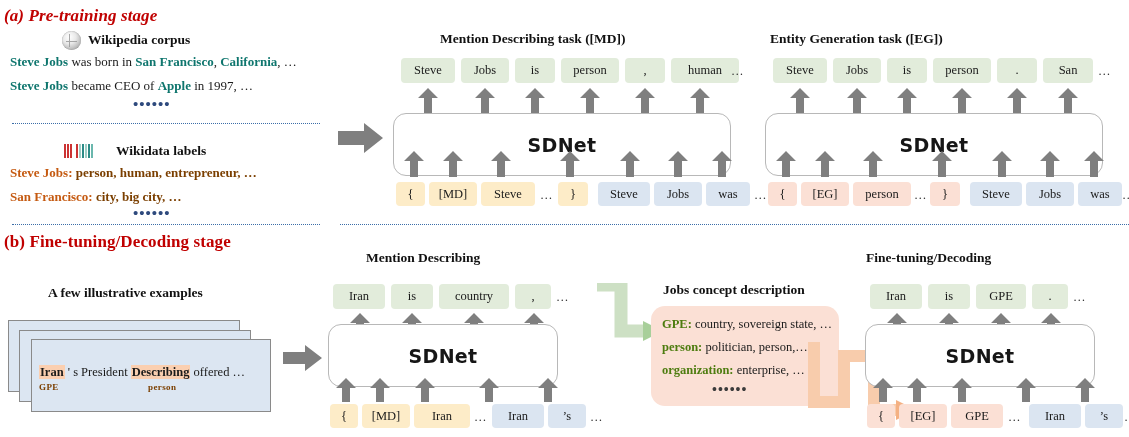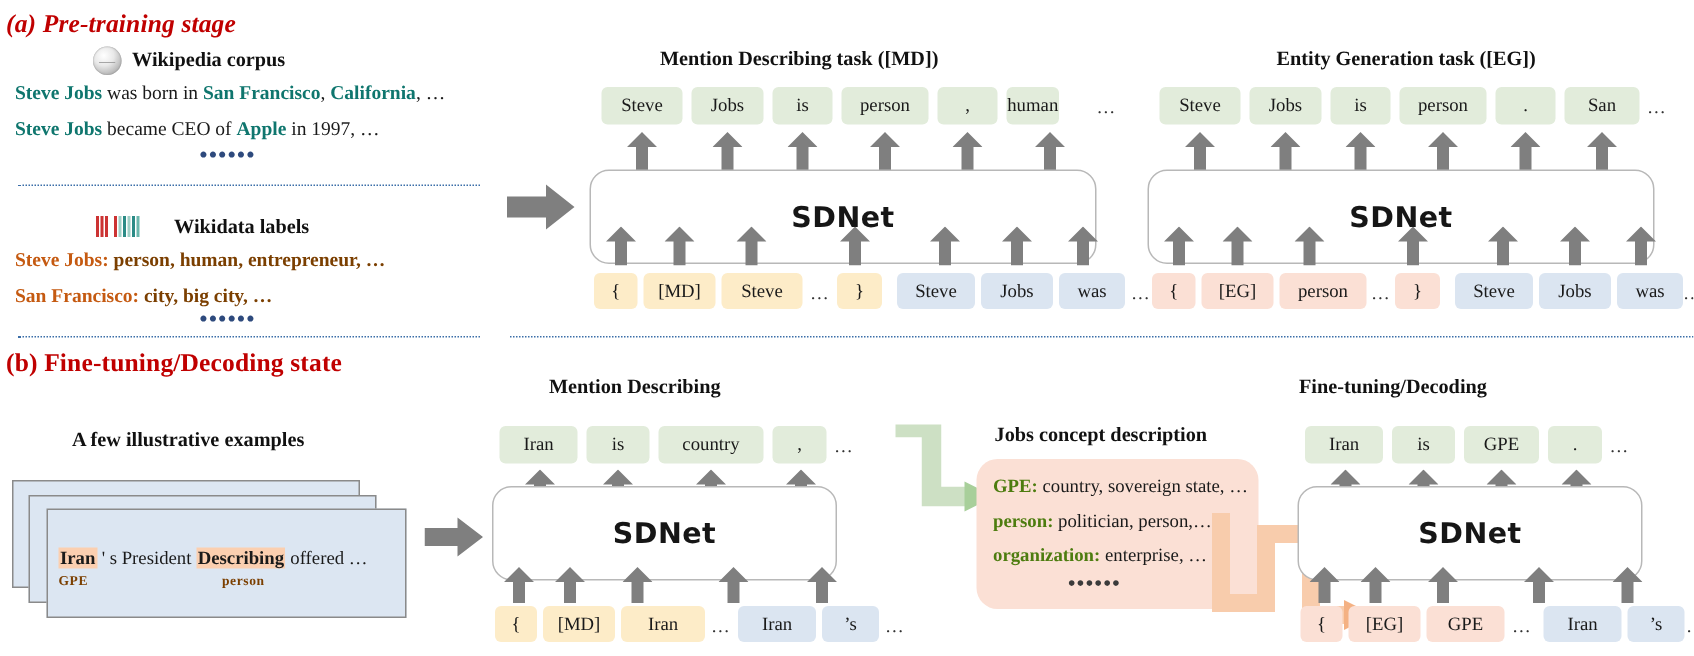--- a/index.html
+++ b/index.html
@@ -188,21 +188,21 @@
   <polygon points="0,9 26,9 26,1 45,16 26,31 26,23 0,23" fill="#7f7f7f"></polygon>
 </svg>
 
 <div class="sec-head" style="left:440px;top:31px;">Mention Describing task  ([MD])</div>
 
 <div class="tok green" style="left:401px;top:58px;width:54px;height:25px;">Steve</div>
 <div class="tok green" style="left:461px;top:58px;width:48px;height:25px;">Jobs</div>
 <div class="tok green" style="left:515px;top:58px;width:40px;height:25px;">is</div>
 <div class="tok green" style="left:561px;top:58px;width:58px;height:25px;">person</div>
 <div class="tok green" style="left:625px;top:58px;width:40px;height:25px;">,</div>
-<div class="tok green" style="left:671px;top:58px;width:35px;height:25px;">human</div>
+<div class="tok green" style="left:671px;top:58px;width:68px;height:25px;">human</div>
 <div class="ell" style="left:731px;top:64px;">…</div>
 
 <svg class="uarr" style="left:418px;top:88px;" width="20" height="26" viewBox="0 0 20 26">
     <polygon points="10,0 20,10 14,10 14,26 6,26 6,10 0,10" fill="#7f7f7f"></polygon>
   </svg>
 <svg class="uarr" style="left:475px;top:88px;" width="20" height="26" viewBox="0 0 20 26">
     <polygon points="10,0 20,10 14,10 14,26 6,26 6,10 0,10" fill="#7f7f7f"></polygon>
   </svg>
 <svg class="uarr" style="left:525px;top:88px;" width="20" height="26" viewBox="0 0 20 26">
     <polygon points="10,0 20,10 14,10 14,26 6,26 6,10 0,10" fill="#7f7f7f"></polygon>
@@ -246,21 +246,21 @@
 <div class="tok cream" style="left:396px;top:182px;width:29px;height:24px;">{</div>
 <div class="tok cream" style="left:429px;top:182px;width:48px;height:24px;">[MD]</div>
 <div class="tok cream" style="left:481px;top:182px;width:54px;height:24px;">Steve</div>
 <div class="ell" style="left:540px;top:188px;">…</div>
 <div class="tok cream" style="left:558px;top:182px;width:30px;height:24px;">}</div>
 <div class="tok blue" style="left:598px;top:182px;width:52px;height:24px;">Steve</div>
 <div class="tok blue" style="left:654px;top:182px;width:48px;height:24px;">Jobs</div>
 <div class="tok blue" style="left:706px;top:182px;width:44px;height:24px;">was</div>
 <div class="ell" style="left:754px;top:188px;">…</div>
 
-<div class="sec-head" style="left:851px;top:31px;">Entity Generation task ([EG])</div>
+<div class="sec-head" style="left:770px;top:31px;">Entity Generation task ([EG])</div>
 
 <div class="tok green" style="left:773px;top:58px;width:54px;height:25px;">Steve</div>
 <div class="tok green" style="left:833px;top:58px;width:48px;height:25px;">Jobs</div>
 <div class="tok green" style="left:887px;top:58px;width:40px;height:25px;">is</div>
 <div class="tok green" style="left:933px;top:58px;width:58px;height:25px;">person</div>
 <div class="tok green" style="left:997px;top:58px;width:40px;height:25px;">.</div>
 <div class="tok green" style="left:1043px;top:58px;width:50px;height:25px;">San</div>
 <div class="ell" style="left:1098px;top:64px;">…</div>
 
 <svg class="uarr" style="left:790px;top:88px;" width="20" height="26" viewBox="0 0 20 26">
@@ -313,21 +313,21 @@
 <div class="tok peach" style="left:853px;top:182px;width:58px;height:24px;">person</div>
 <div class="ell" style="left:914px;top:188px;">…</div>
 <div class="tok peach" style="left:930px;top:182px;width:30px;height:24px;">}</div>
 <div class="tok blue" style="left:970px;top:182px;width:52px;height:24px;">Steve</div>
 <div class="tok blue" style="left:1026px;top:182px;width:48px;height:24px;">Jobs</div>
 <div class="tok blue" style="left:1078px;top:182px;width:44px;height:24px;">was</div>
 <div class="ell" style="left:1122px;top:188px;">…</div>
 
 <div class="dash-sep" style="left:340px;top:224px;width:789px;"></div>
 
-<div class="stage-title" style="left:4px;top:232px;">(b) Fine-tuning/Decoding state</div>
+<div class="stage-title" style="left:4px;top:232px;">(b) Fine-tuning/Decoding stage</div>
 
 <div class="ex-card" style="left:8px;top:320px;width:232px;height:72px;"></div>
 <div class="ex-card" style="left:19px;top:330px;width:232px;height:72px;"></div>
 <div class="ex-card" style="left:31px;top:339px;width:240px;height:73px;"></div>
 
 <div class="sec-head" style="left:48px;top:285px;">A few illustrative examples</div>
 
 <div class="ex-text" style="left:39px;top:365px;">
   <span class="hl">Iran</span><span> ' s President </span><span class="hl">Describing</span><span> offered …</span>
 </div>

